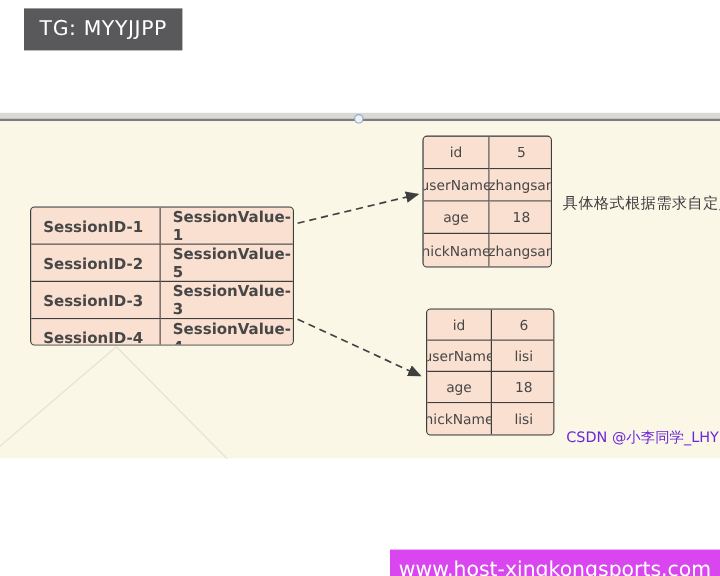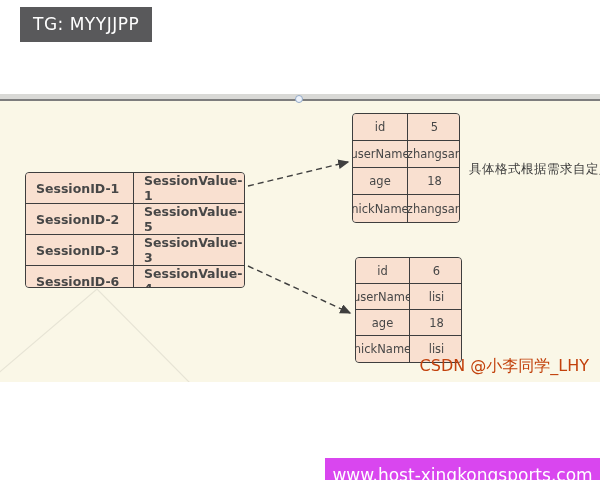--- a/index.html
+++ b/index.html
@@ -68,22 +68,22 @@
   .user-table .cell{justify-content:center;padding:0 1px;}
   .user-table-1{left:352px;top:12px;width:108px;height:110px;grid-template-columns:55px 53px;}
   .user-table-2{left:355px;top:156px;width:107px;height:106px;grid-template-columns:54px 53px;}
 
   .annotation{
     position:absolute;left:469px;top:60px;
     font-size:12.5px;color:#3c3c3c;white-space:nowrap;
     letter-spacing:.5px;
   }
   .watermark{
-    position:absolute;right:11px;top:255px;
-    font-size:16px;color:#c2410c;white-space:nowrap;
+    position:absolute;right:1px;top:255px;
+    font-size:12px;color:#6d28d9;white-space:nowrap;
   }
 
   
   .footer-badge{
     position:absolute;left:325px;top:458px;width:275px;height:34px;
     background:#d946ef;color:#ffffff;
     display:flex;align-items:center;justify-content:center;
     font-size:17px;white-space:nowrap;
   }
 </style>
@@ -110,21 +110,21 @@
       <line x1="248" y1="165" x2="350" y2="212" stroke="#3f3f3f" stroke-width="1.4" stroke-dasharray="6,4" marker-end="url(#arrow)"></line>
     </svg>
 
     <div class="sketch-table session-table">
       <div class="cell col1">SessionID-1</div>
       <div class="cell">SessionValue-1</div>
       <div class="cell col1">SessionID-2</div>
       <div class="cell">SessionValue-5</div>
       <div class="cell col1">SessionID-3</div>
       <div class="cell">SessionValue-3</div>
-      <div class="cell col1 lastrow">SessionID-6</div>
+      <div class="cell col1 lastrow">SessionID-4</div>
       <div class="cell lastrow">SessionValue-4</div>
     </div>
 
     <div class="sketch-table user-table user-table-1">
       <div class="cell col1">id</div>
       <div class="cell">5</div>
       <div class="cell col1">userName</div>
       <div class="cell">zhangsan</div>
       <div class="cell col1">age</div>
       <div class="cell">18</div>

